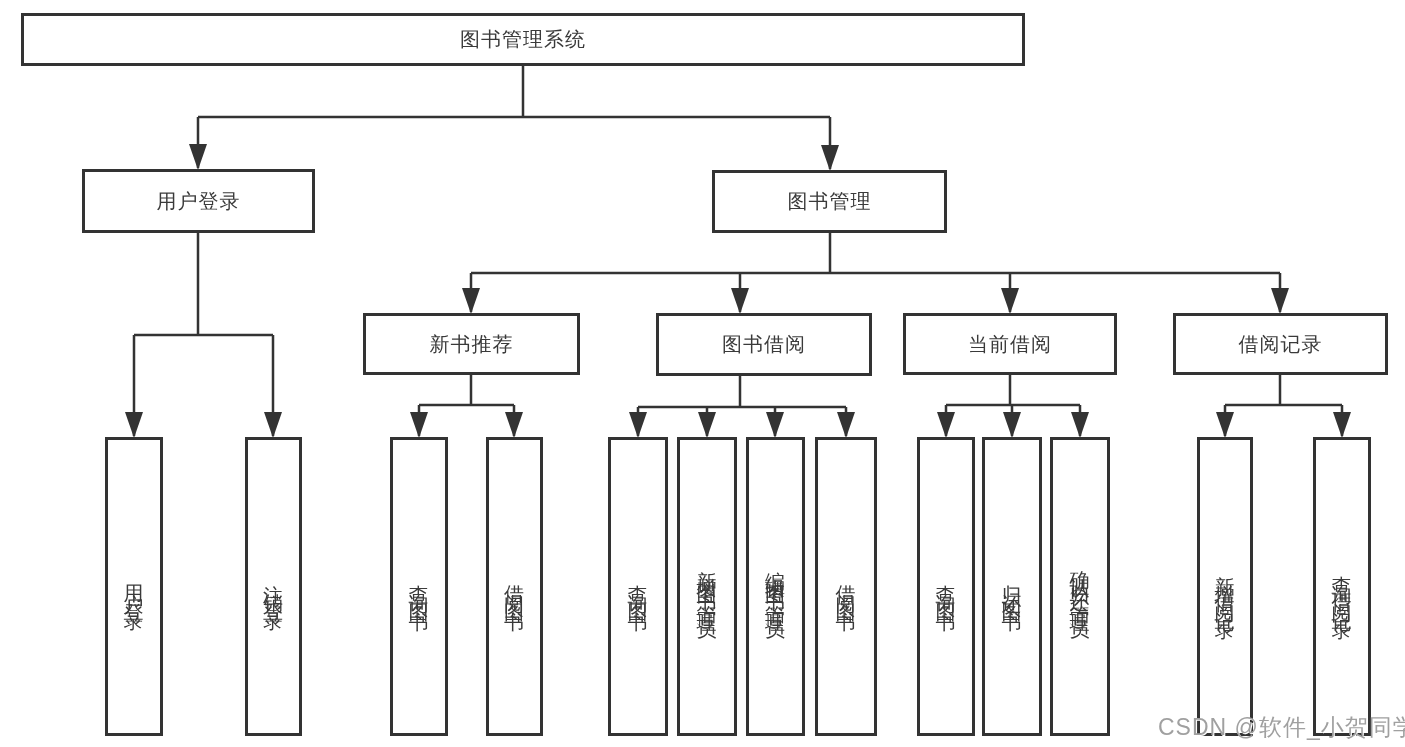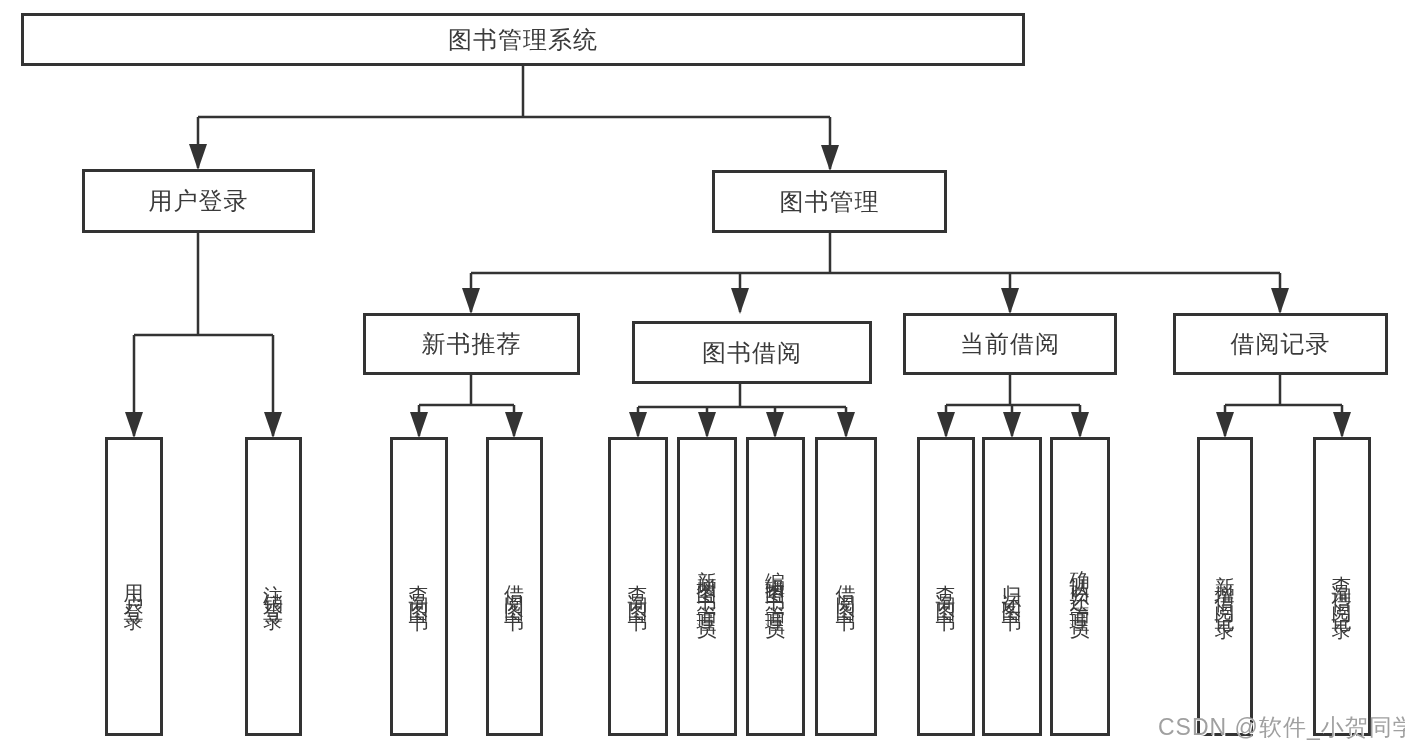--- a/index.html
+++ b/index.html
@@ -27,21 +27,21 @@
     position: absolute;
     background: #ffffff;
     border: 3px solid #333333;
     box-sizing: border-box;
     display: flex;
     align-items: center;
     justify-content: center;
     color: #3a3a3a;
   }
   .hbox {
-    font-size: 24px;
+    font-size: 20px;
     letter-spacing: 1px;
     white-space: nowrap;
     text-align: center;
   }
   .vbox span {
     writing-mode: vertical-rl;
     text-orientation: mixed;
     font-size: 20px;
     letter-spacing: 9px;
     line-height: 1;
@@ -122,21 +122,21 @@
         <polygon points="1333,412 1351,412 1342,438"></polygon>
       </g>
   </svg>
 
   <div class="box hbox" style="left:21px; top:13px; width:1004px; height:53px;">图书管理系统</div>
 
   <div class="box hbox" style="left:82px; top:169px; width:233px; height:64px;">用户登录</div>
   <div class="box hbox" style="left:712px; top:170px; width:235px; height:63px;font-family:Liberation Mono, monospace;">图书管理</div>
 
   <div class="box hbox" style="left:363px; top:313px; width:217px; height:62px;">新书推荐</div>
-  <div class="box hbox" style="left:632px; top:313px; width:240px; height:63px;margin-top:8px;">图书借阅</div>
+  <div class="box hbox" style="left:656px; top:313px; width:216px; height:63px;">图书借阅</div>
   <div class="box hbox" style="left:903px; top:313px; width:214px; height:62px;">当前借阅</div>
   <div class="box hbox" style="left:1173px; top:313px; width:215px; height:62px;font-family:Liberation Mono, monospace;">借阅记录</div>
 
   <div class="box vbox" style="left:105px; top:437px; width:58px; height:299px;">
     <span>用户登录</span>
   </div>
   <div class="box vbox" style="left:245px; top:437px; width:57px; height:299px;">
     <span>注销登录</span>
   </div>
 

